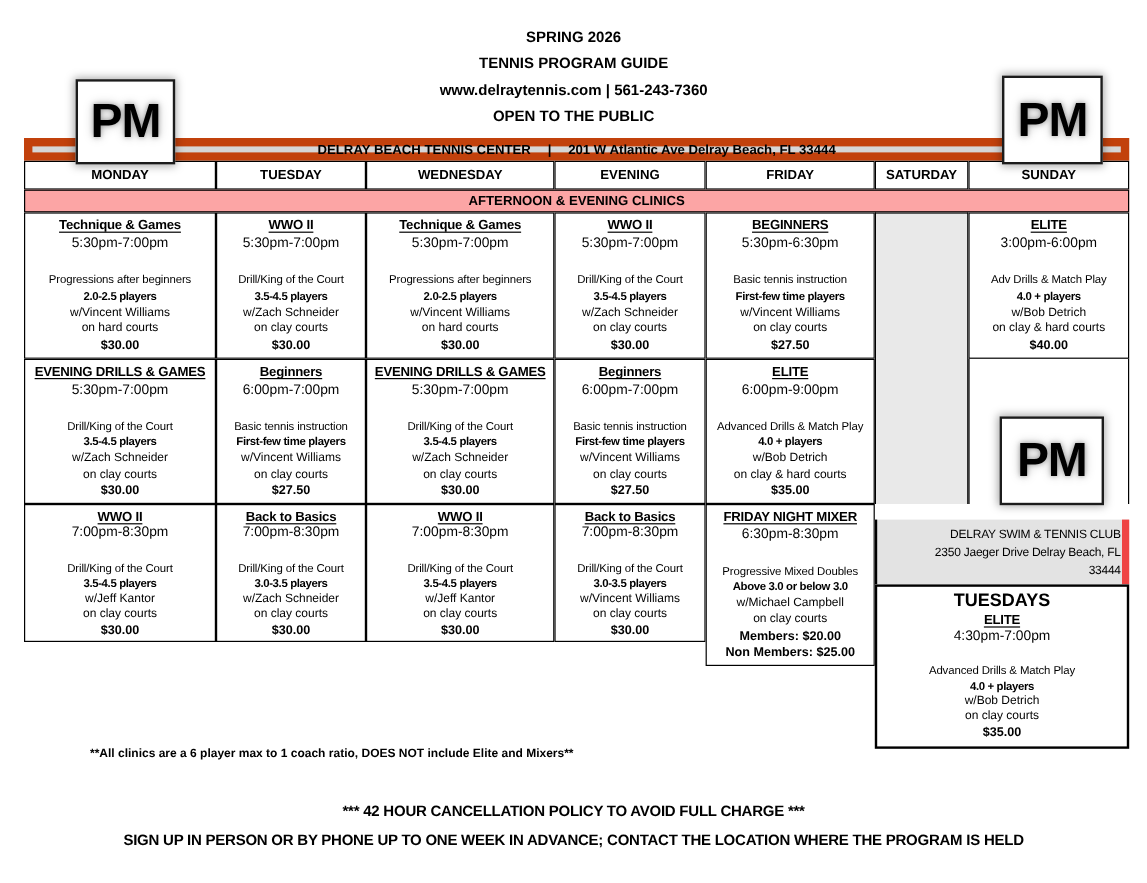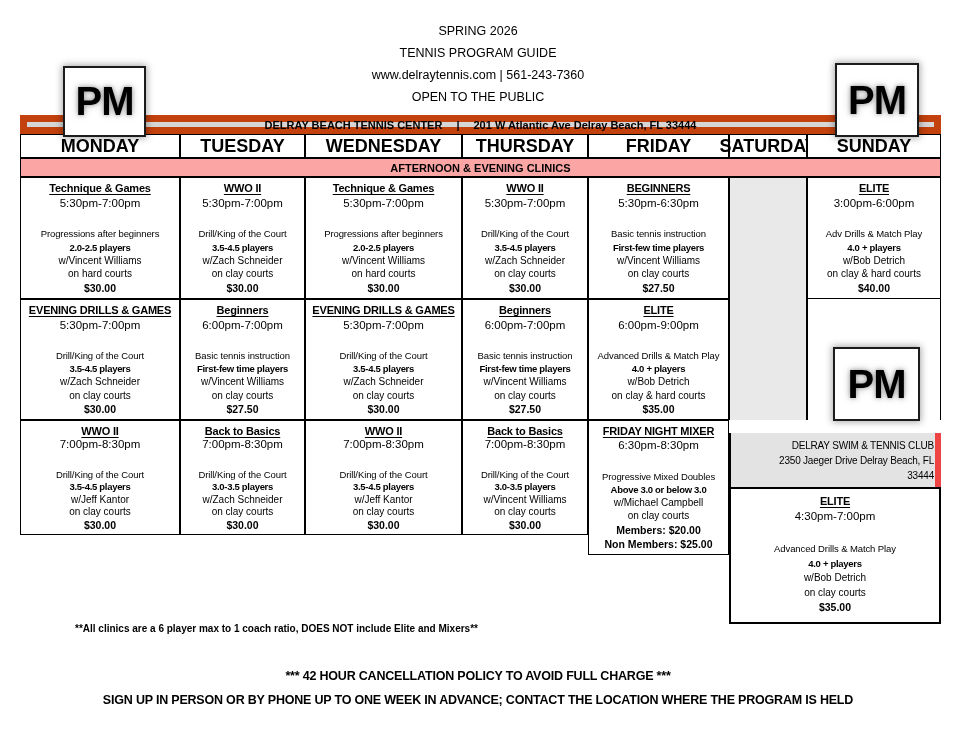--- a/index.html
+++ b/index.html
@@ -1,38 +1,38 @@
 <!DOCTYPE html>
 <html><head>
 <meta charset="utf-8">
 <style>
   html,body{margin:0;padding:0;background:#fff;}
   .page{position:relative;width:956px;height:736px;background:#fff;overflow:hidden;
         font-family:"Liberation Sans",sans-serif;color:#000;}
   
   .tophead{position:absolute;left:0;top:20px;width:956px;text-align:center;}
-  .tophead div{font-weight:normal;font-size:12.5px;line-height:22px;}
+  .tophead div{font-weight:bold;font-size:12.5px;line-height:22px;}
   
   .pmbox{position:absolute;background:#fff;border:2px solid #1c1c1c;display:flex;align-items:center;
          justify-content:center;z-index:9;box-shadow:0 0 7px 1px rgba(0,0,0,0.35);}
   .pmbox span{font-weight:bold;font-size:40px;letter-spacing:-1px;color:#000000;
          text-shadow:0 0 4px rgba(0,0,0,0.35),0 0 9px rgba(0,0,0,0.22);}
   #pm1{left:63px;top:66px;width:79px;height:67px;}
   #pm2{left:835px;top:63px;width:80px;height:70px;}
   #pm3{left:833px;top:347px;width:83px;height:70px;}
   
   .banner{position:absolute;left:20px;top:115px;width:921px;height:19px;background:#d6d6d6;
           border:7px solid #c2410c;box-sizing:border-box;display:flex;align-items:center;justify-content:center;
           font-weight:bold;font-size:11px;gap:14px;}
   
   .grid{position:absolute;left:20px;top:134px;display:grid;
         grid-template-columns:160px 125px 157px 126px 141px 78px 134px;
         grid-template-rows:24px 19px 122px 121px 115px;}
   .dh{border:1px solid #000;background:#fff;display:flex;align-items:center;justify-content:center;
-      font-weight:bold;font-size:18px;text-align:right;}
+      font-weight:bold;font-size:11px;text-align:right;}
   .sub{grid-area:2/1/3/8;background:#fca5a5;border:1px solid #000;display:flex;align-items:center;
        justify-content:center;font-weight:bold;font-size:11px;text-align:right;}
   .cell{border:1px solid #000;background:#fff;text-align:center;overflow:hidden;
         display:flex;flex-direction:column;justify-content:space-evenly;padding:2px 0;}
   .cell div{white-space:nowrap;}
   .t{font-weight:bold;font-size:11px;letter-spacing:-0.2px;text-decoration:underline;
      text-underline-offset:2px;}
   .tm{font-size:11.5px;}
   .d{font-size:9.5px;letter-spacing:-0.1px;margin-top:17px;}
   .lv{font-size:9.5px;font-weight:bold;letter-spacing:-0.3px;}
@@ -81,21 +81,21 @@
   <div class="banner">
     <span>DELRAY BEACH TENNIS CENTER</span>
     <span>|</span>
     <span>201 W Atlantic Ave Delray Beach, FL 33444</span>
   </div>
 
   <div class="grid">
     <div class="dh" style="grid-area:1/1">MONDAY</div>
     <div class="dh" style="grid-area:1/2">TUESDAY</div>
     <div class="dh" style="grid-area:1/3">WEDNESDAY</div>
-    <div class="dh" style="grid-area:1/4">THURSDAY</div>
+    <div class="dh" style="grid-area:1/4">EVENING</div>
     <div class="dh" style="grid-area:1/5">FRIDAY</div>
     <div class="dh" style="grid-area:1/6">SATURDAY</div>
     <div class="dh" style="grid-area:1/7">SUNDAY</div>
 
     <div class="sub">AFTERNOON &amp; EVENING CLINICS</div>
 
     <div class="cell" style="grid-area:3/1">
       <div class="t">Technique &amp; Games</div>
       <div class="tm">5:30pm-7:00pm</div>
       <div class="d">Progressions after beginners</div>
@@ -246,20 +246,21 @@
     </div>
   </div>
 
   <div class="club">
     <div class="club-head">
       <div>DELRAY SWIM &amp; TENNIS CLUB</div>
       <div>2350 Jaeger Drive Delray Beach, FL</div>
       <div>33444</div>
     </div>
     <div class="club-box">
+      <div class="club-day">TUESDAYS</div>
       <div class="t">ELITE</div>
       <div class="tm">4:30pm-7:00pm</div>
       <div class="d">Advanced Drills &amp; Match Play</div>
       <div class="lv">4.0 + players</div>
       <div class="tx">w/Bob Detrich</div>
       <div class="tx">on clay courts</div>
       <div class="pr">$35.00</div>
     </div>
   </div>
 

